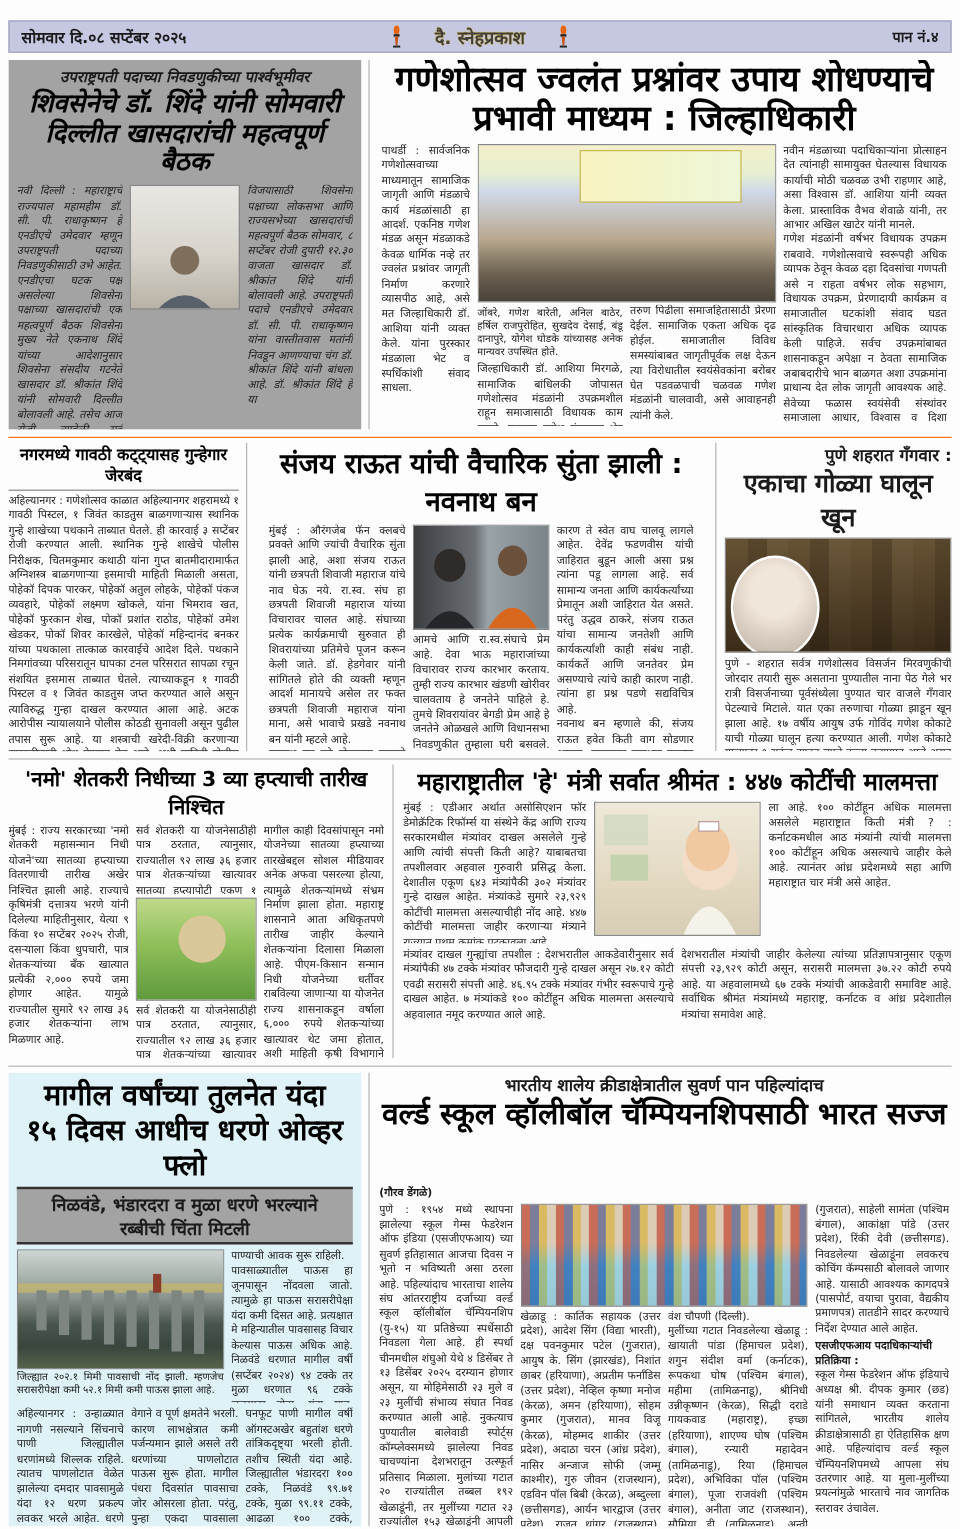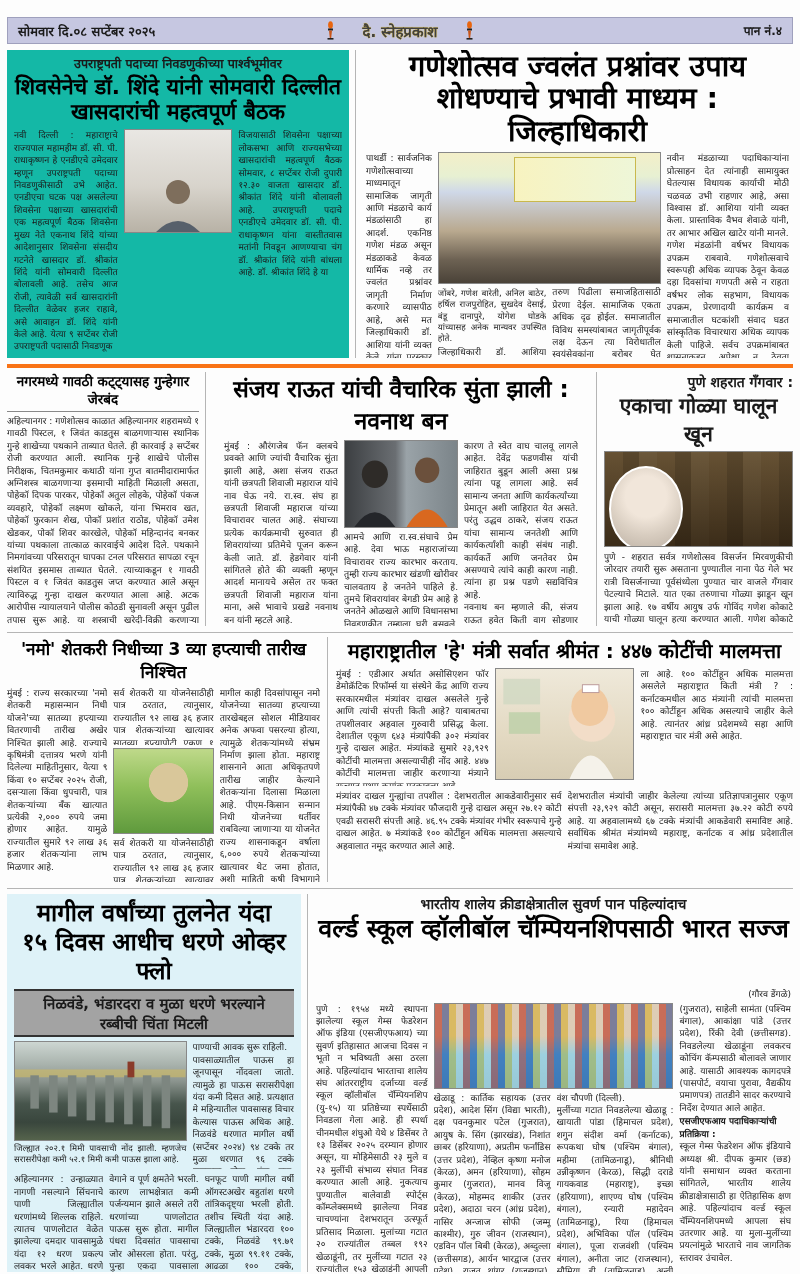--- a/index.html
+++ b/index.html
@@ -24,28 +24,28 @@
   
   .kicker { font-weight:bold; text-align:center; }
   .headline { font-weight:bold; text-align:center; color:#000; }
   .body-txt { font-size:9px; line-height:1.38; text-align:justify; white-space:pre-line; }
   .cols { display:flex; gap:6px; }
   .col { flex:1; overflow:hidden; }
   .photo { position:relative; overflow:hidden; border:1px solid #888; }
   section { overflow:hidden; }
   
   .secA { display:flex; margin-top:6px; height:308px; }
-  .a1 { width:342px; background:#14b8a6; padding:5px 7px; overflow:hidden; }
+  .a1 { width:294px; background:#a3a3a3; padding:5px 7px; overflow:hidden;font-style:italic; }
   .a1 .kicker { font-size:12.5px; }
   .a1 .headline { font-size:21.5px; line-height:1.15; margin:3px 0 5px; }
   .a2 { flex:1; padding:0 4px 0 10px; border-left:1px solid #b5b5b5; margin-left:6px; overflow:hidden; }
   .a2 .headline { font-size:29px; line-height:1.12; margin-bottom:5px; }
   .caption { font-size:8.5px; line-height:1.3; text-align:justify; margin-top:2px; }
   
-  .secB { display:flex; margin-top:6px; border-top:4px solid #f97316; padding-top:4px; height:262px; }
+  .secB { display:flex; margin-top:6px; border-top:1px solid #f97316; padding-top:4px; height:262px; }
   .b1 { width:198px; padding-right:6px; overflow:hidden; }
   .b1 .headline { font-size:13.5px; border-bottom:1px solid #888; padding-bottom:3px; margin-bottom:3px; }
   .b2 { width:392px; border-left:1px solid #b5b5b5; border-right:1px solid #b5b5b5; padding:0 18px; overflow:hidden; }
   .b2 .headline { font-size:23px; margin-bottom:4px; }
   .b3 { flex:1; padding-left:7px; overflow:hidden; }
   .b3 .hl-small { font-size:14px; font-weight:bold; text-align:right; }
   .b3 .hl-big { font-size:21px; font-weight:bold; text-align:center; margin-bottom:4px; }
   
   .secC { display:flex; margin-top:6px; border-top:1px solid #b5b5b5; padding-top:4px; height:250px; }
   .c1 { width:320px; padding-right:7px; overflow:hidden; }
@@ -54,21 +54,21 @@
   .c2 .headline { font-size:20px; margin-bottom:4px; }
   
   .secD { display:flex; margin-top:6px; border-top:1px solid #b5b5b5; padding-top:5px; height:384px; }
   .d1 { width:294px; background:#def2f8; padding:5px 7px; overflow:hidden; }
   .d1 .headline { font-size:24px; line-height:1.2; }
   .d1 .subhead { font-size:15px; font-weight:bold; text-align:center; background:#a3a3a3;
                  border-top:2px solid #333; border-bottom:2px solid #333; margin:4px 0; padding:2px 16px; }
   .d2 { flex:1; border-left:1px solid #b5b5b5; margin-left:6px; padding:0 2px 0 8px; overflow:hidden; }
   .d2 .kicker { font-size:14px; }
   .d2 .headline { font-size:25px; line-height:1.1; margin:2px 0; }
-  .byline { font-size:9px; font-weight:normal; text-align:right;margin-top:44px; }
+  .byline { font-size:9px; font-weight:bold; text-align:left;margin-top:44px; }
   .subhead-inline { font-weight:bold; font-size:9px; }
   
   .ph-portrait { background:linear-gradient(180deg,#e9e7e3 0%,#d8d4cc 55%,#b8b2a6 100%); }
   .ph-portrait svg { position:absolute; bottom:0; left:50%; transform:translateX(-50%); }
   .ph-event { background:
       linear-gradient(180deg,#f3efc9 0%,#e7f0d2 18%,#cfd8e8 30%,#b9a98f 60%,#6d6253 82%,#4a4238 100%); }
   .ph-event .banner { position:absolute; top:4px; left:34%; width:55%; height:34%;
       background:linear-gradient(90deg,#f8f3c0,#eef6d8); border:1px solid #c9b84d; }
   .ph-raut { background:linear-gradient(90deg,#3c3f42 0%,#6a6e72 45%,#9aa3a8 55%,#7b8489 100%); }
   .ph-police { background:

